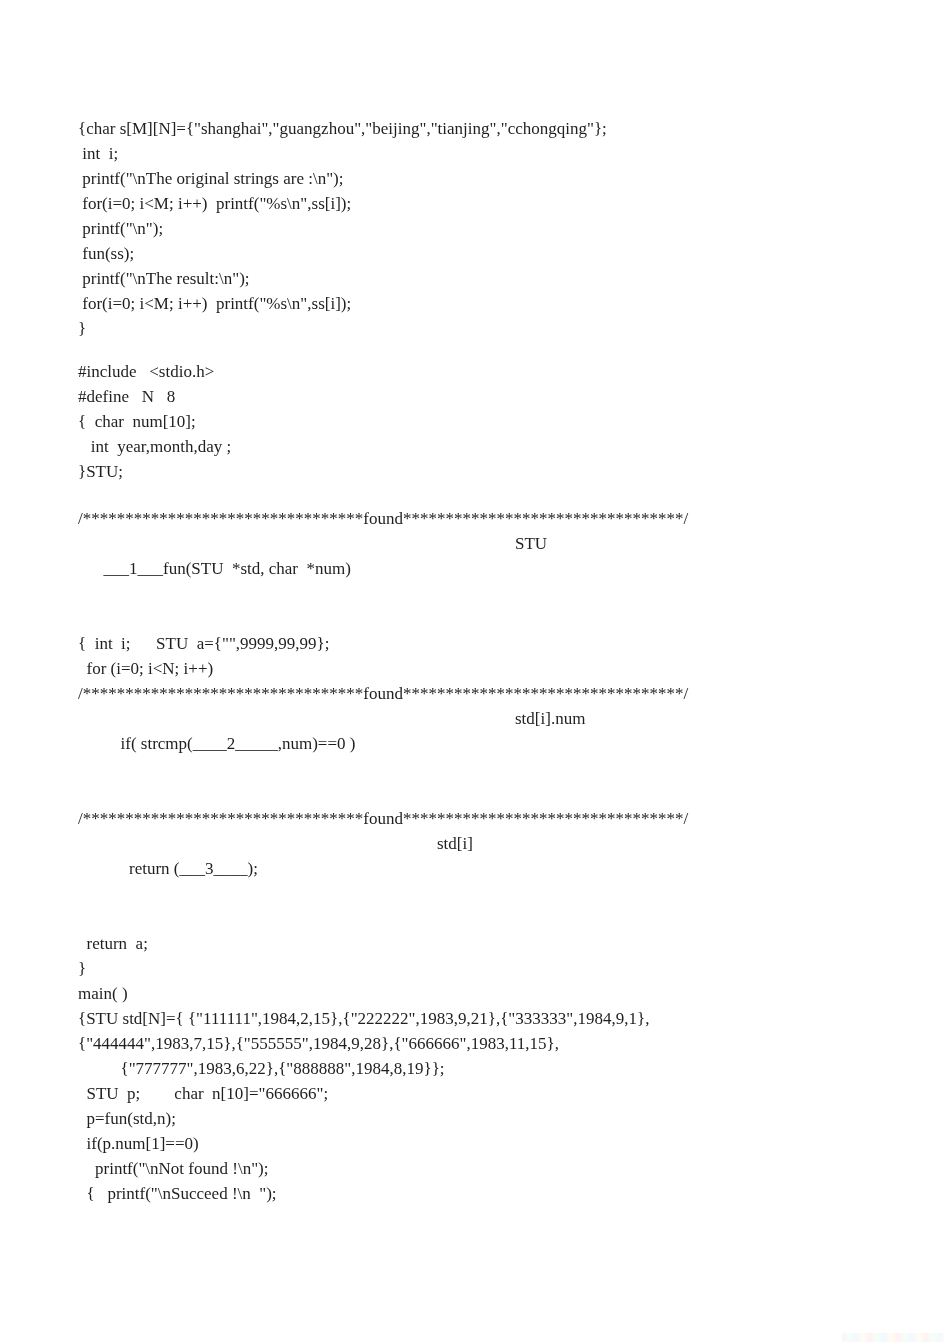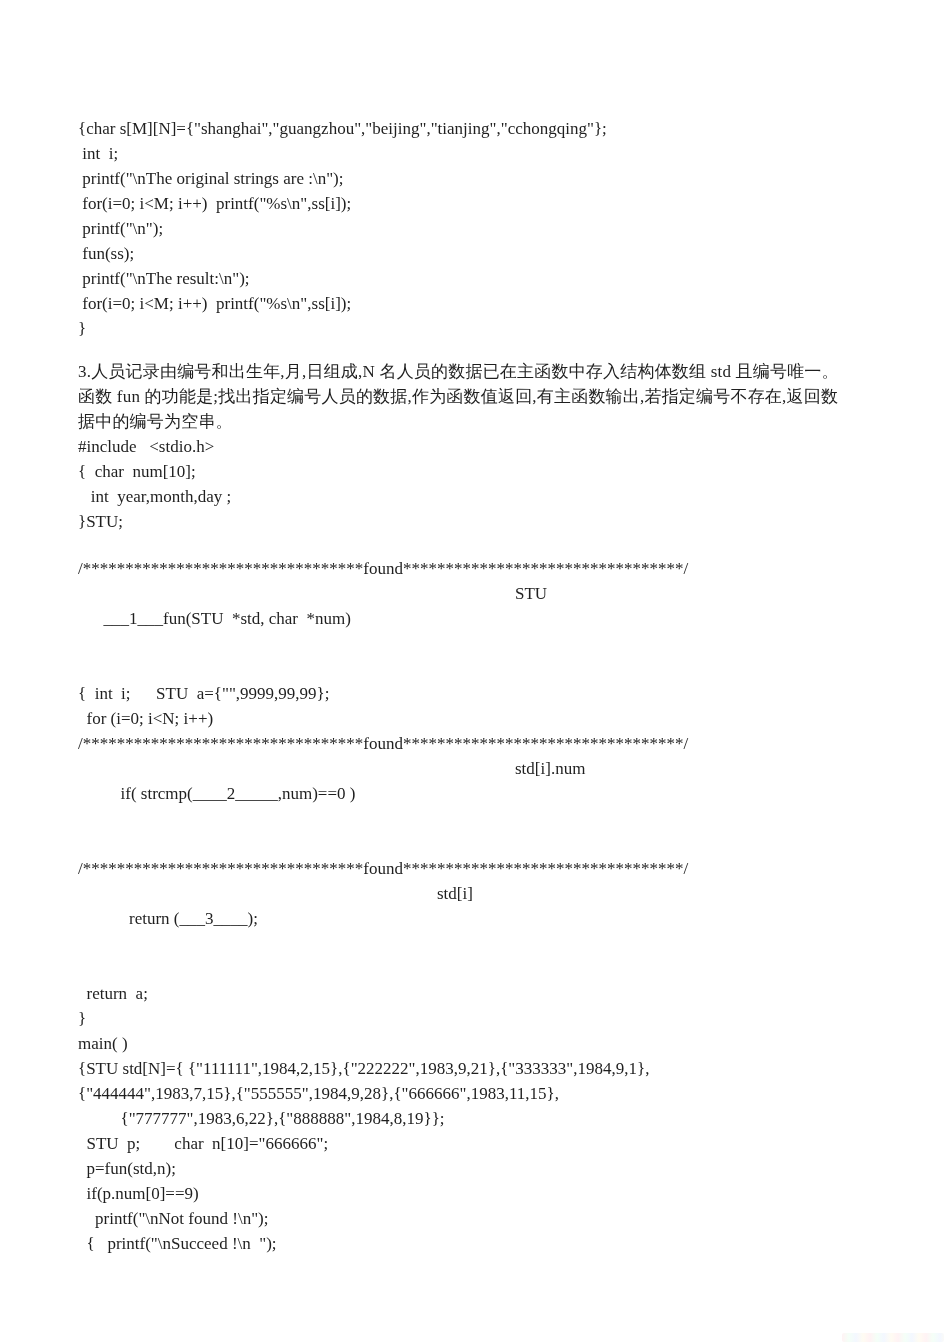--- a/index.html
+++ b/index.html
@@ -70,28 +70,24 @@
     <div class="code-line"> for(i=0; i&lt;M; i++)  printf("%s\n",ss[i]);</div>
     <div class="code-line"> printf("\n");</div>
     <div class="code-line"> fun(ss);</div>
     <div class="code-line"> printf("\nThe result:\n");</div>
     <div class="code-line"> for(i=0; i&lt;M; i++)  printf("%s\n",ss[i]);</div>
     <div class="code-line">}</div>
   </div>
 
   <div class="gap-small"></div>
 
-  <div>
-    <div class="para-line">3.人员记录由编号和出生年,月,日组成,N 名人员的数据已在主函数中存入结构体数组 std 且编号唯一。</div>
-    <div class="para-line">函数 fun 的功能是;找出指定编号人员的数据,作为函数值返回,有主函数输出,若指定编号不存在,返回数</div>
-    <div class="para-line">据中的编号为空串。</div>
-  </div>
 
   <div>
     <div class="code-line">#include   &lt;stdio.h&gt;</div>
+    <div class="code-line">#define   N   8</div>
     <div class="code-line">{  char  num[10];</div>
     <div class="code-line">   int  year,month,day ;</div>
     <div class="code-line">}STU;</div>
   </div>
 
   <div class="gap-line"></div>
 
   <div>
     <div class="code-line">/*********************************found*********************************/</div>
 
@@ -118,21 +114,21 @@
     </div>
 
     <div class="code-line">  return  a;</div>
     <div class="code-line">}</div>
     <div class="code-line">main( )</div>
     <div class="code-line">{STU std[N]={ {"111111",1984,2,15},{"222222",1983,9,21},{"333333",1984,9,1},</div>
     <div class="code-line">{"444444",1983,7,15},{"555555",1984,9,28},{"666666",1983,11,15},</div>
     <div class="code-line">          {"777777",1983,6,22},{"888888",1984,8,19}};</div>
     <div class="code-line">  STU  p;        char  n[10]="666666";</div>
     <div class="code-line">  p=fun(std,n);</div>
-    <div class="code-line">  if(p.num[0]==9)</div>
+    <div class="code-line">  if(p.num[1]==0)</div>
     <div class="code-line">    printf("\nNot found !\n");</div>
     <div class="code-line">  {   printf("\nSucceed !\n  ");</div>
 
   </div>
 
 </div>
 
 <div class="watermark-strip"></div>
 
 </body></html>

